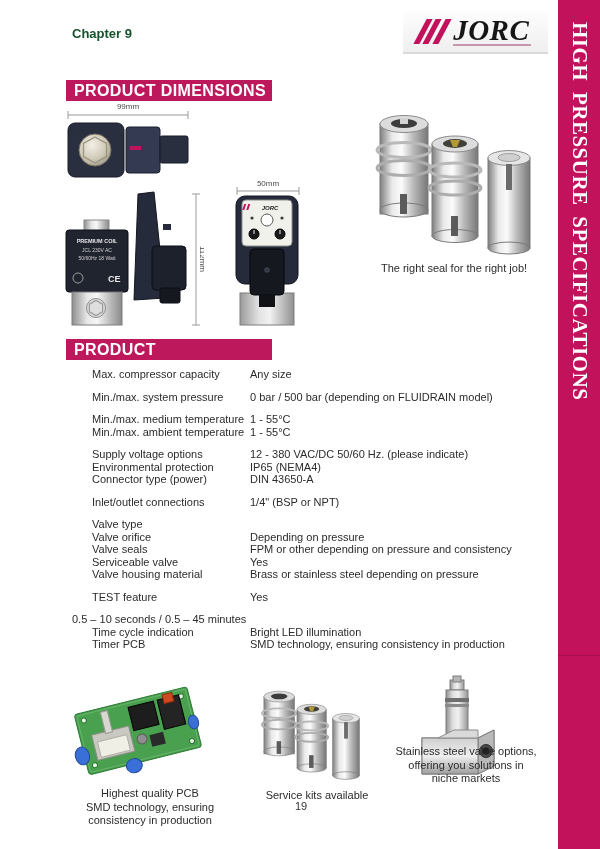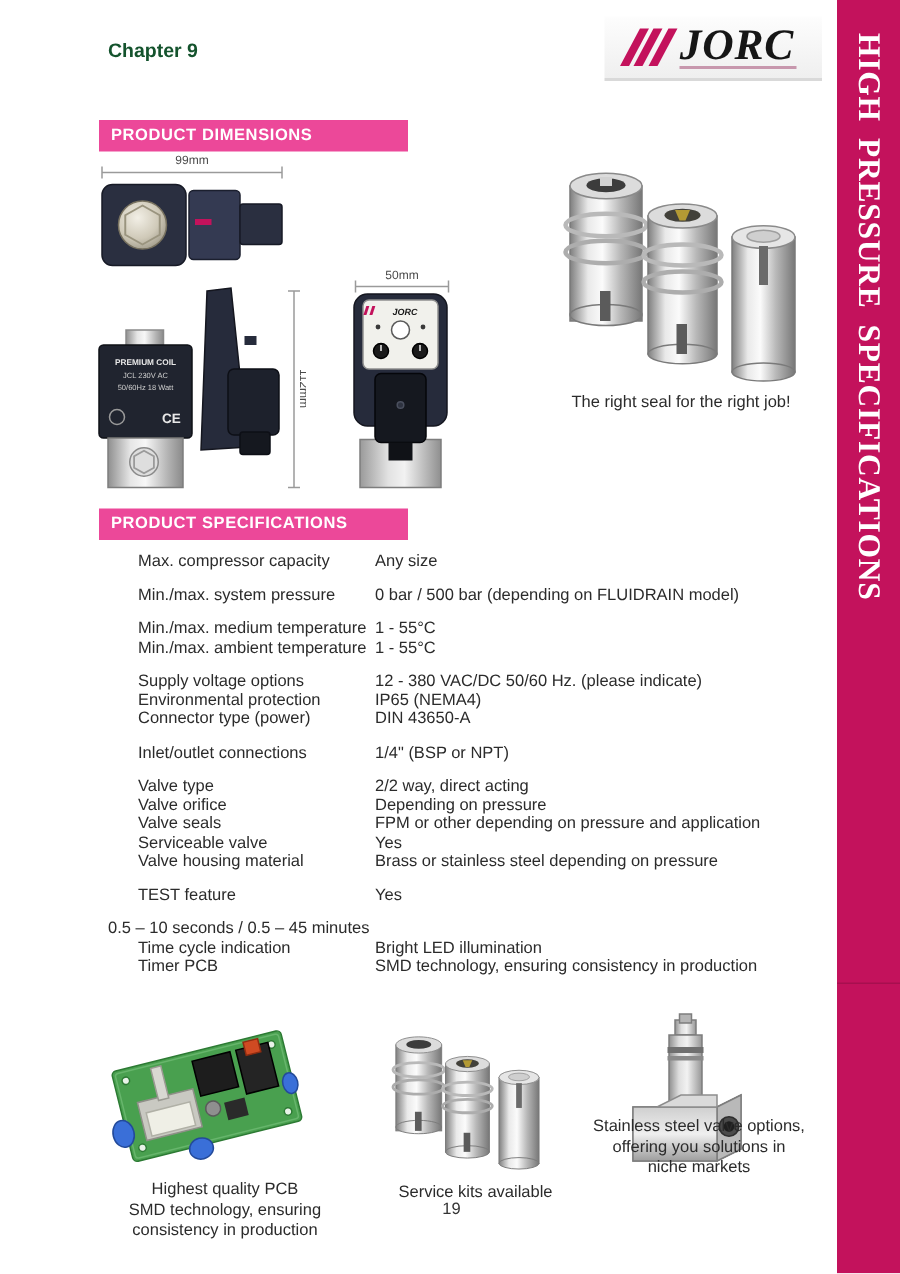--- a/index.html
+++ b/index.html
@@ -24,22 +24,22 @@
       background:linear-gradient(#fdfdfd,#efefef); border-bottom:2px solid #d9d9d9;
       display:flex; align-items:center; justify-content:center; }
   .logo { display:flex; align-items:center; }
   .logo-stripes { display:flex; margin-right:5px; }
   .logo-stripes i { display:block; width:6px; height:25px; background:#c3125c; transform:skewX(-28deg); margin-right:3.5px; }
   .logo-word { font-family:"Liberation Serif", serif; font-style:italic; font-weight:bold;
       font-size:29px; line-height:26px; color:#161616; letter-spacing:0.5px;
       border-bottom:2px solid #c797ad; padding:0 2px 1px 0; }
 
   
-  .section-bar { position:absolute; left:66px; width:206px; height:21px; background:#ec4899;
-      color:#fff; font-size:11px; font-weight:bold; letter-spacing:0.4px; line-height:21px;
+  .section-bar { position:absolute; left:66px; width:206px; height:21px; background:#be185d;
+      color:#fff; font-size:16px; font-weight:bold; letter-spacing:0.4px; line-height:21px;
       padding-left:8px; }
   .bar-dimensions { top:80px; }
   .bar-specifications { top:339px; }
 
   .photo { position:absolute; }
 
   .seal-caption { position:absolute; left:362px; top:262px; width:184px; text-align:center;
       font-size:11px; color:#2b2b2b; }
 
   
@@ -252,29 +252,28 @@
     </div>
     <div class="spec-group">
       <div class="spec-row">
         <span class="spec-label">Inlet/outlet connections</span>
         <span class="spec-value">1/4" (BSP or NPT)</span>
       </div>
     </div>
     <div class="spec-group">
       <div class="spec-row">
         <span class="spec-label">Valve type</span>
-        <span class="spec-value">2/2 way, direct acting</span>
       </div>
       <div class="spec-row">
         <span class="spec-label">Valve orifice</span>
         <span class="spec-value">Depending on pressure</span>
       </div>
       <div class="spec-row">
         <span class="spec-label">Valve seals</span>
-        <span class="spec-value">FPM or other depending on pressure and application</span>
+        <span class="spec-value">FPM or other depending on pressure and consistency</span>
       </div>
       <div class="spec-row">
         <span class="spec-label">Serviceable valve</span>
         <span class="spec-value">Yes</span>
       </div>
       <div class="spec-row">
         <span class="spec-label">Valve housing material</span>
         <span class="spec-value">Brass or stainless steel depending on pressure</span>
       </div>
     </div>

